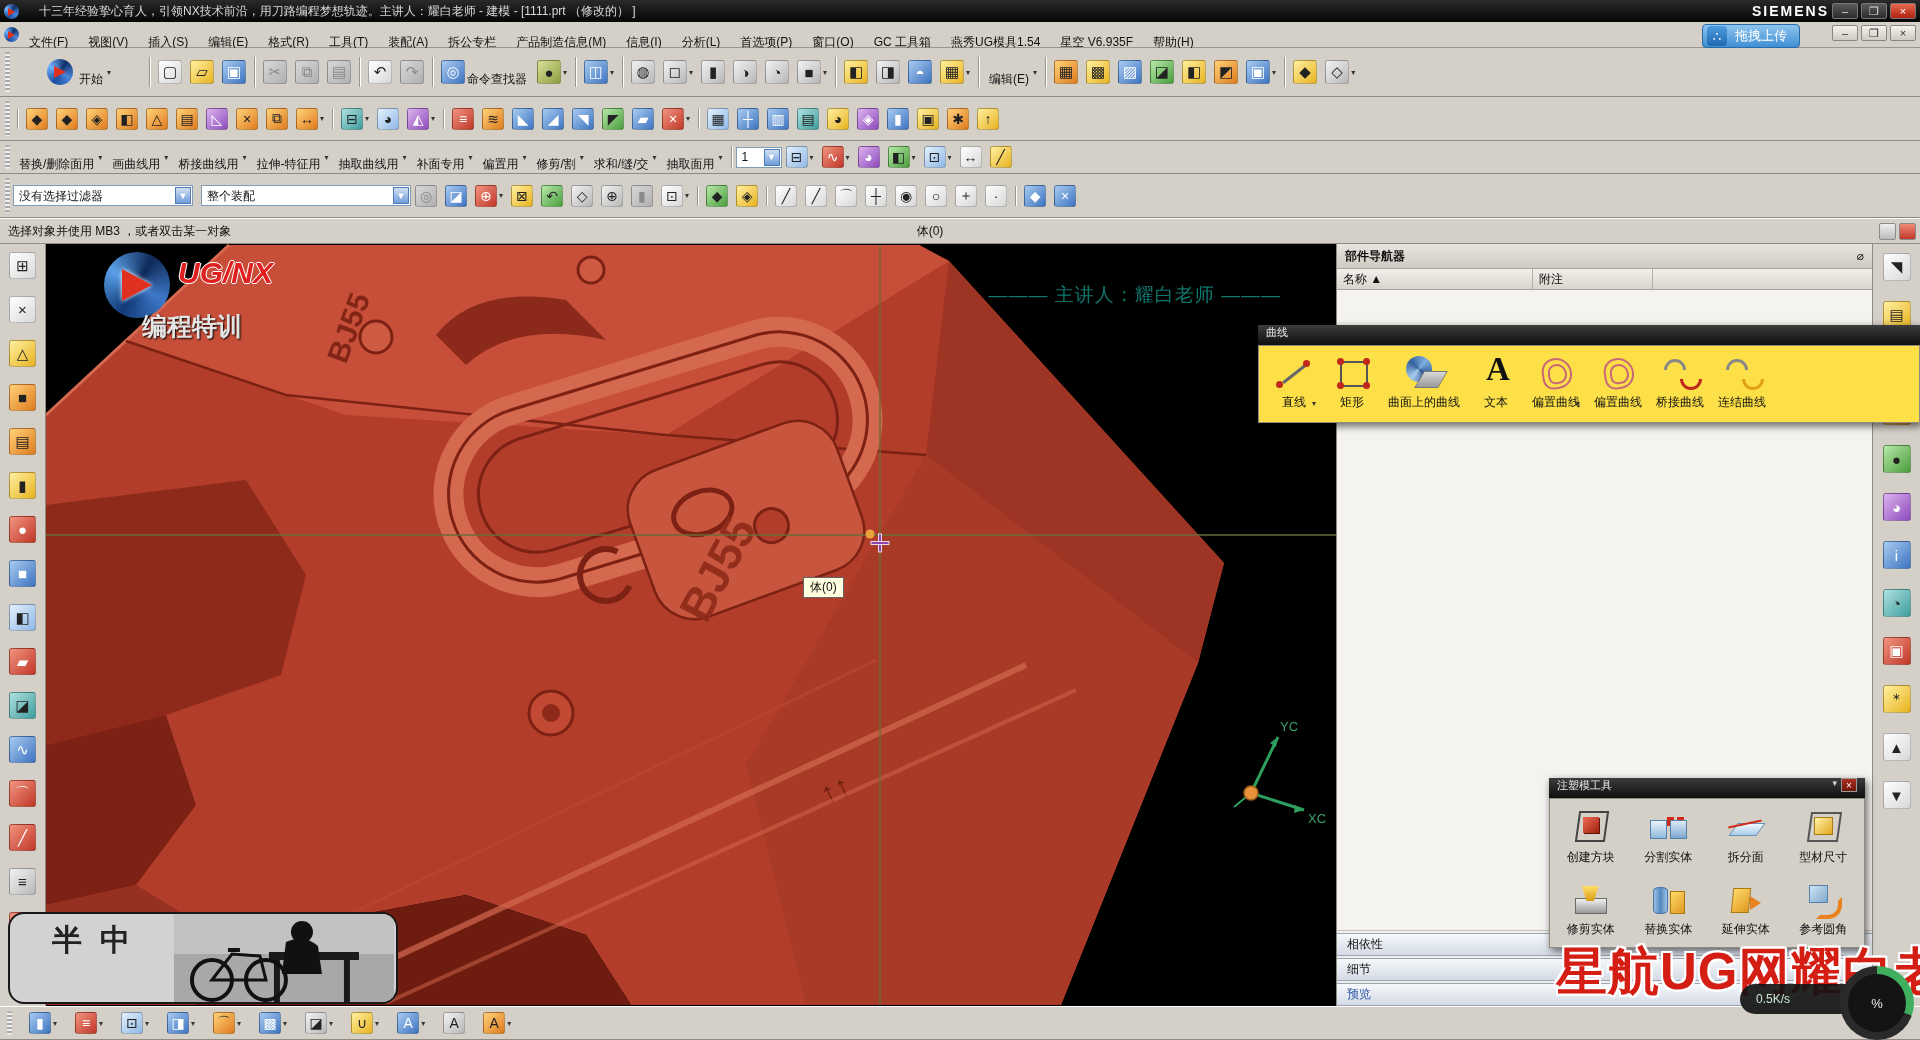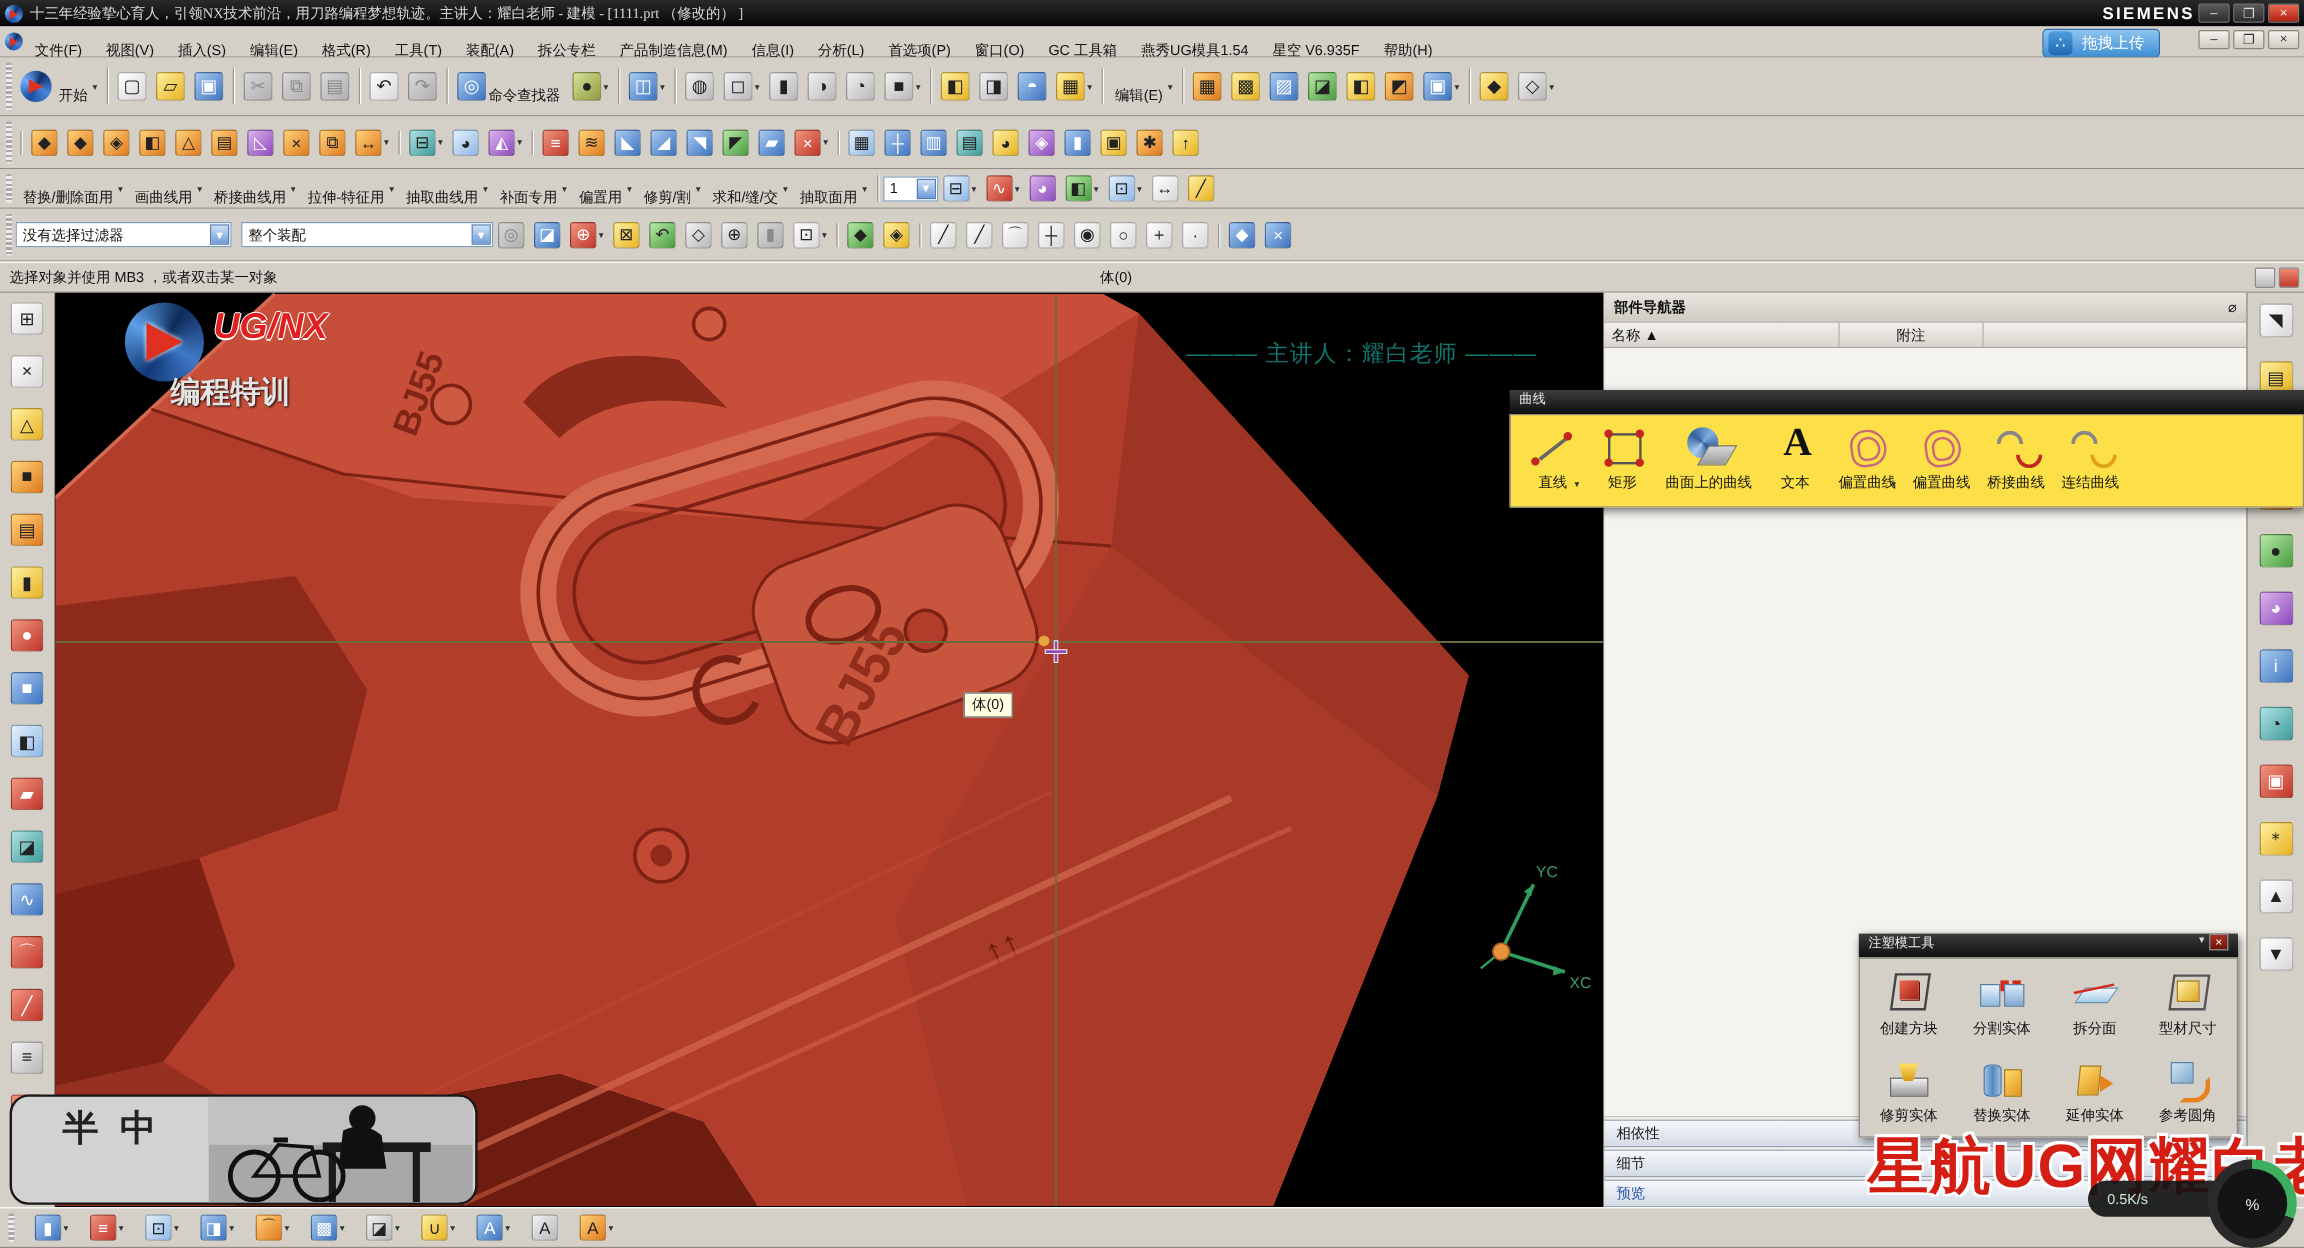--- a/index.html
+++ b/index.html
@@ -1,39 +1,39 @@
 <!DOCTYPE html>
 <html><head>
 <meta charset="utf-8">
 <style>
   html,body{margin:0;padding:0;background:#888;}
   *{box-sizing:border-box;font-family:"Liberation Sans","DejaVu Sans",sans-serif;}
   #app{position:relative;width:1920px;height:1040px;overflow:hidden;background:#d4d0c8;}
 
   
   .titlebar{height:22px;background:linear-gradient(#2a2a2a,#050505);display:flex;align-items:center;color:#d8d8d8;font-size:12px;padding:0 4px;}
-  .titlebar .apptitle{margin-left:6px;white-space:nowrap;overflow:hidden;font-family:Liberation Serif, serif;}
+  .titlebar .apptitle{margin-left:20px;white-space:nowrap;overflow:hidden;}
   .titlebar .spacer{flex:1;}
   .brand{color:#fff;font-weight:bold;letter-spacing:2px;font-size:14px;margin-right:0;}
   .winbtn{width:26px;height:16px;margin-left:3px;display:flex;align-items:center;justify-content:center;font-size:11px;color:#ddd;background:linear-gradient(#5a5a5a,#2c2c2c);border:1px solid #777;border-radius:2px;}
   .winbtn.close{background:linear-gradient(#e86a50,#b01f10);color:#fff;}
   .swirl{width:15px;height:15px;border-radius:50%;background:conic-gradient(from 210deg,#1a4fa0,#6fb0ff,#12306a,#4a84d8,#1a4fa0);position:relative;flex:none;}
   .swirl::after{content:"";position:absolute;left:4px;top:4px;border-left:7px solid #e03020;border-top:4px solid transparent;border-bottom:4px solid transparent;}
 
   
   .menubar{height:26px;background:#d4d0c8;border-bottom:1px solid #9a968e;display:flex;align-items:center;font-size:12px;color:#111;padding-left:4px;position:relative;}
   .menubar .tbtn{padding:3px 7px;}
   .uploadbtn{position:absolute;right:120px;top:2px;height:24px;display:flex;align-items:center;background:linear-gradient(#8ec4ee,#3f8fd4);border:1px solid #2a6aa8;border-radius:4px;color:#fff;font-size:13px;padding:0 12px 0 4px;}
   .uploadbtn .ubicon{width:20px;height:20px;border-radius:4px;background:linear-gradient(#4f9ce0,#1f6ab0);color:#fff;display:flex;align-items:center;justify-content:center;font-size:13px;margin-right:8px;}
   .smallwin{position:absolute;right:4px;top:3px;display:flex;}
   .smallwin .winbtn{background:linear-gradient(#f4f2ee,#cfcbc2);color:#333;border:1px solid #8a867e;}
 
   
   .tb{background:#d4d0c8;border-bottom:1px solid #8f8b83;display:flex;align-items:center;padding:1px 2px;position:relative;}
-  .tb1{height:49px;} .tb2{height:44px;} .tb3{height:33px;} .selbar{height:44px;} .bottombar{height:34px;border-top:1px solid #fff;}
+  .tb1{height:49px;gap:30px;} .tb2{height:44px;} .tb3{height:33px;} .selbar{height:44px;} .bottombar{height:34px;border-top:1px solid #fff;}
   .grip{width:5px;align-self:stretch;margin:3px 3px;background:repeating-linear-gradient(180deg,#aaa 0 2px,#eee 2px 4px);border-radius:2px;flex:none;}
   .tsep{width:1px;align-self:stretch;margin:4px 4px;background:#9a968e;box-shadow:1px 0 0 #fff;flex:none;}
   .tbtn{display:inline-flex;align-items:center;justify-content:center;padding:2px 3px;border:1px solid transparent;border-radius:2px;flex:none;cursor:default;}
   .tbl{font-size:12px;color:#111;padding:0 2px;white-space:nowrap;margin-top:15px;}
   .tarr{font-size:8px;color:#333;margin-left:2px;}
   .tbi{width:24px;height:24px;border-radius:3px;display:flex;align-items:center;justify-content:center;font-size:15px;color:#222;border:1px solid rgba(0,0,0,.25);}
   .tb2 .tbi{width:22px;height:22px;font-size:14px;}
   .tb3 .tbi,.selbar .tbi,.bottombar .tbi{width:22px;height:22px;font-size:14px;}
   .c-o{background:linear-gradient(135deg,#ffd27a,#e07b1f);} .c-y{background:linear-gradient(135deg,#fff0a0,#e8b321);}
   .c-b{background:linear-gradient(135deg,#a8ccf0,#3f74c2);color:#fff;} .c-lb{background:linear-gradient(135deg,#e4f0fa,#8fb8e8);}
@@ -69,21 +69,21 @@
   .lg1{font-size:30px;font-weight:bold;font-style:italic;color:#e02020;text-shadow:-1px 0 #fff,1px 0 #fff,0 -1px #fff,0 1px #fff;margin:4px 0 0 8px;}
   .lg2{position:absolute;left:38px;top:58px;font-size:25px;font-weight:bold;color:#e4e4e4;white-space:nowrap;text-shadow:1px 1px 2px #000;}
   .vtooltip{position:absolute;left:757px;top:333px;background:#ffffe1;border:1px solid #646464;font-size:12px;color:#111;padding:1px 6px;z-index:4;}
 
   
   .navpanel{width:536px;background:#f0efec;border-left:1px solid #8f8b83;display:flex;flex-direction:column;font-size:12px;color:#111;}
   .navheader{height:25px;background:linear-gradient(#e8e5df,#cfcbc2);display:flex;align-items:center;padding:0 8px;border-bottom:1px solid #a8a49a;}
   .navheader .t{flex:1;font-weight:bold;}
   .navcols{height:21px;display:flex;background:linear-gradient(#f2f0ec,#d8d4cc);border-bottom:1px solid #a8a49a;}
   .navcols div{padding:2px 6px;border-right:1px solid #b4b0a8;}
-  .nc1{width:196px;} .nc2{width:120px;text-align:center;} .nc3{flex:1;border-right:none!important;}
+  .nc1{width:196px;} .nc2{width:120px;} .nc3{flex:1;border-right:none!important;}
   .navrow{height:21px;display:flex;align-items:center;padding-left:6px;background:#efeeeb;border-bottom:1px solid #e0ded8;}
   .navrow .clock{width:15px;height:15px;border-radius:50%;background:radial-gradient(#eaf4ff 30%,#5588c8);border:1px solid #3a6aa0;margin:0 5px 0 8px;position:relative;}
   .navrow .clock::after{content:"";position:absolute;left:6px;top:3px;width:2px;height:6px;background:#123;}
   .navlist{flex:1;background:#f4f3f0;border-bottom:1px solid #c8c4bc;}
   .navsec{height:23px;margin-top:2px;background:linear-gradient(#f6f8fb,#d4dbe6);border:1px solid #9aa4b4;border-left:none;border-right:none;display:flex;align-items:center;padding-left:10px;}
   .navsec:last-child{color:#2a55a8;}
 
   
   .curvepanel{position:absolute;left:1258px;top:325px;width:662px;z-index:40;box-shadow:2px 3px 8px rgba(0,0,0,.6);}
   .fptitle{height:20px;background:linear-gradient(#3c3c3c,#0f0f0f);color:#e8e8e8;font-size:11px;display:flex;padding:0 8px;}

